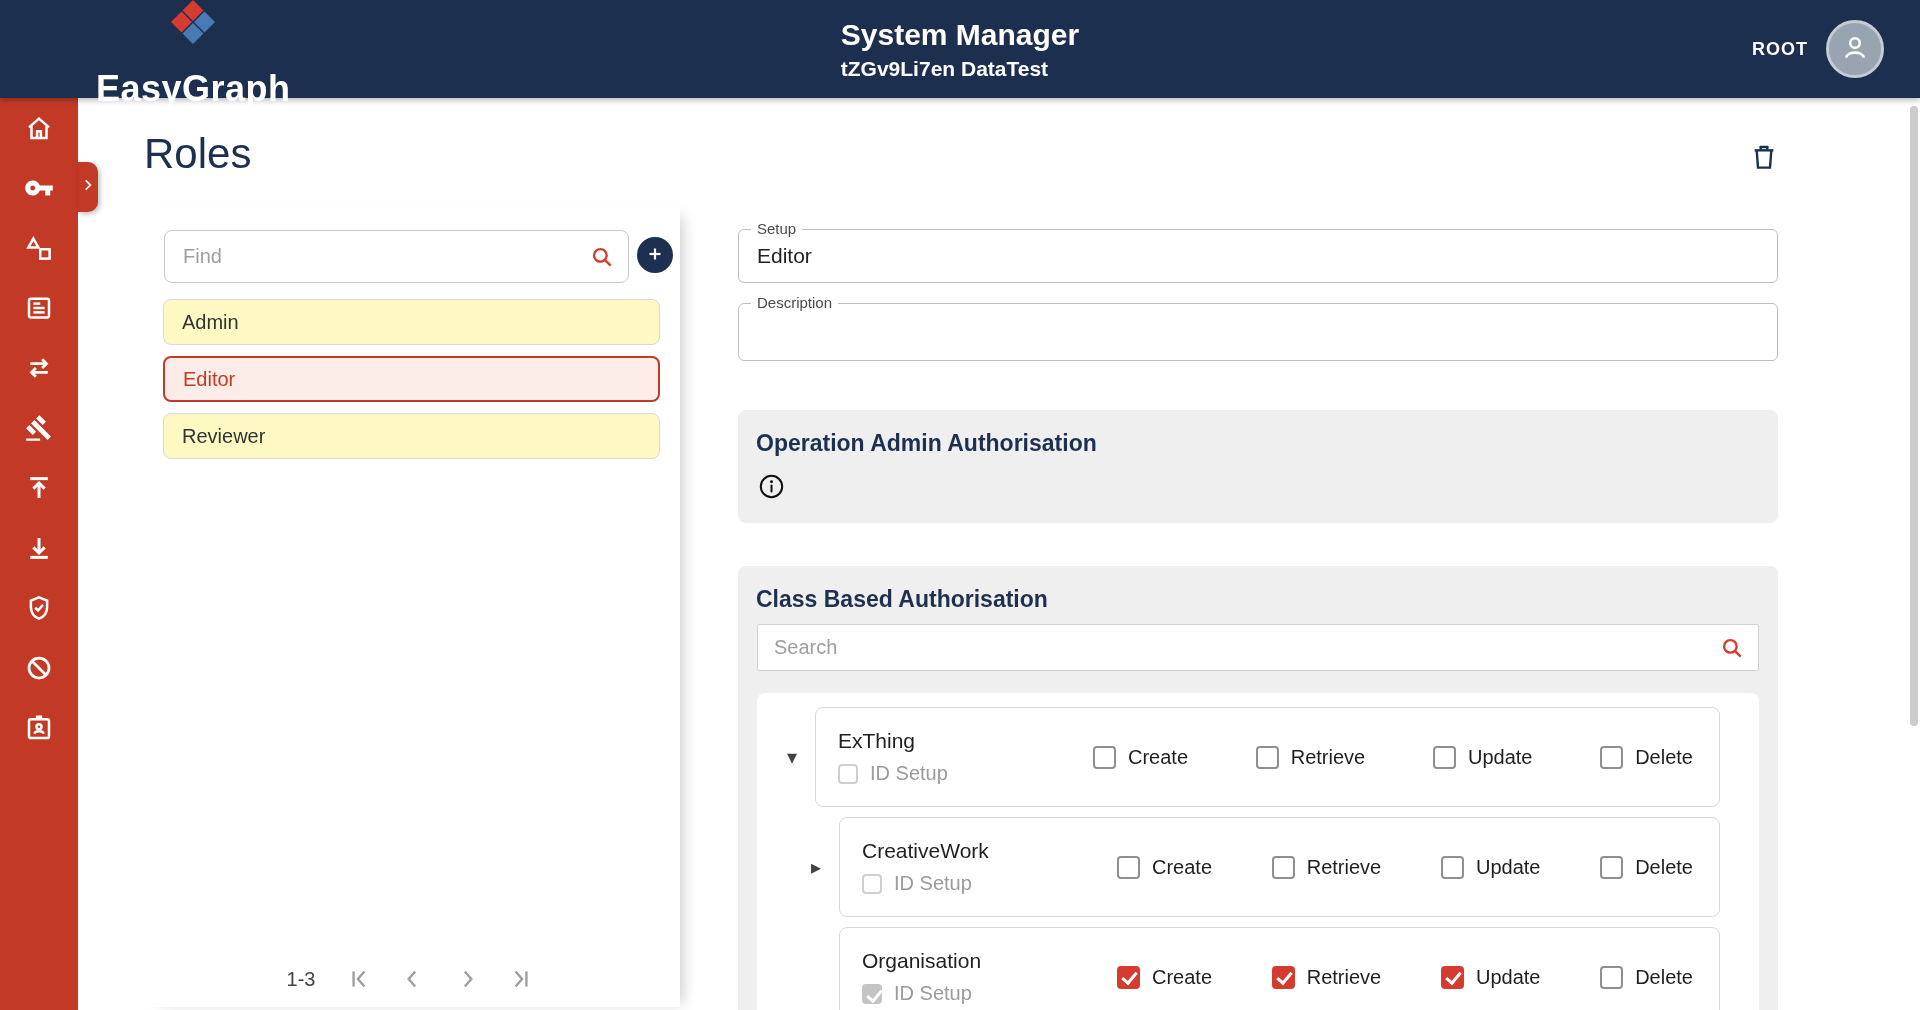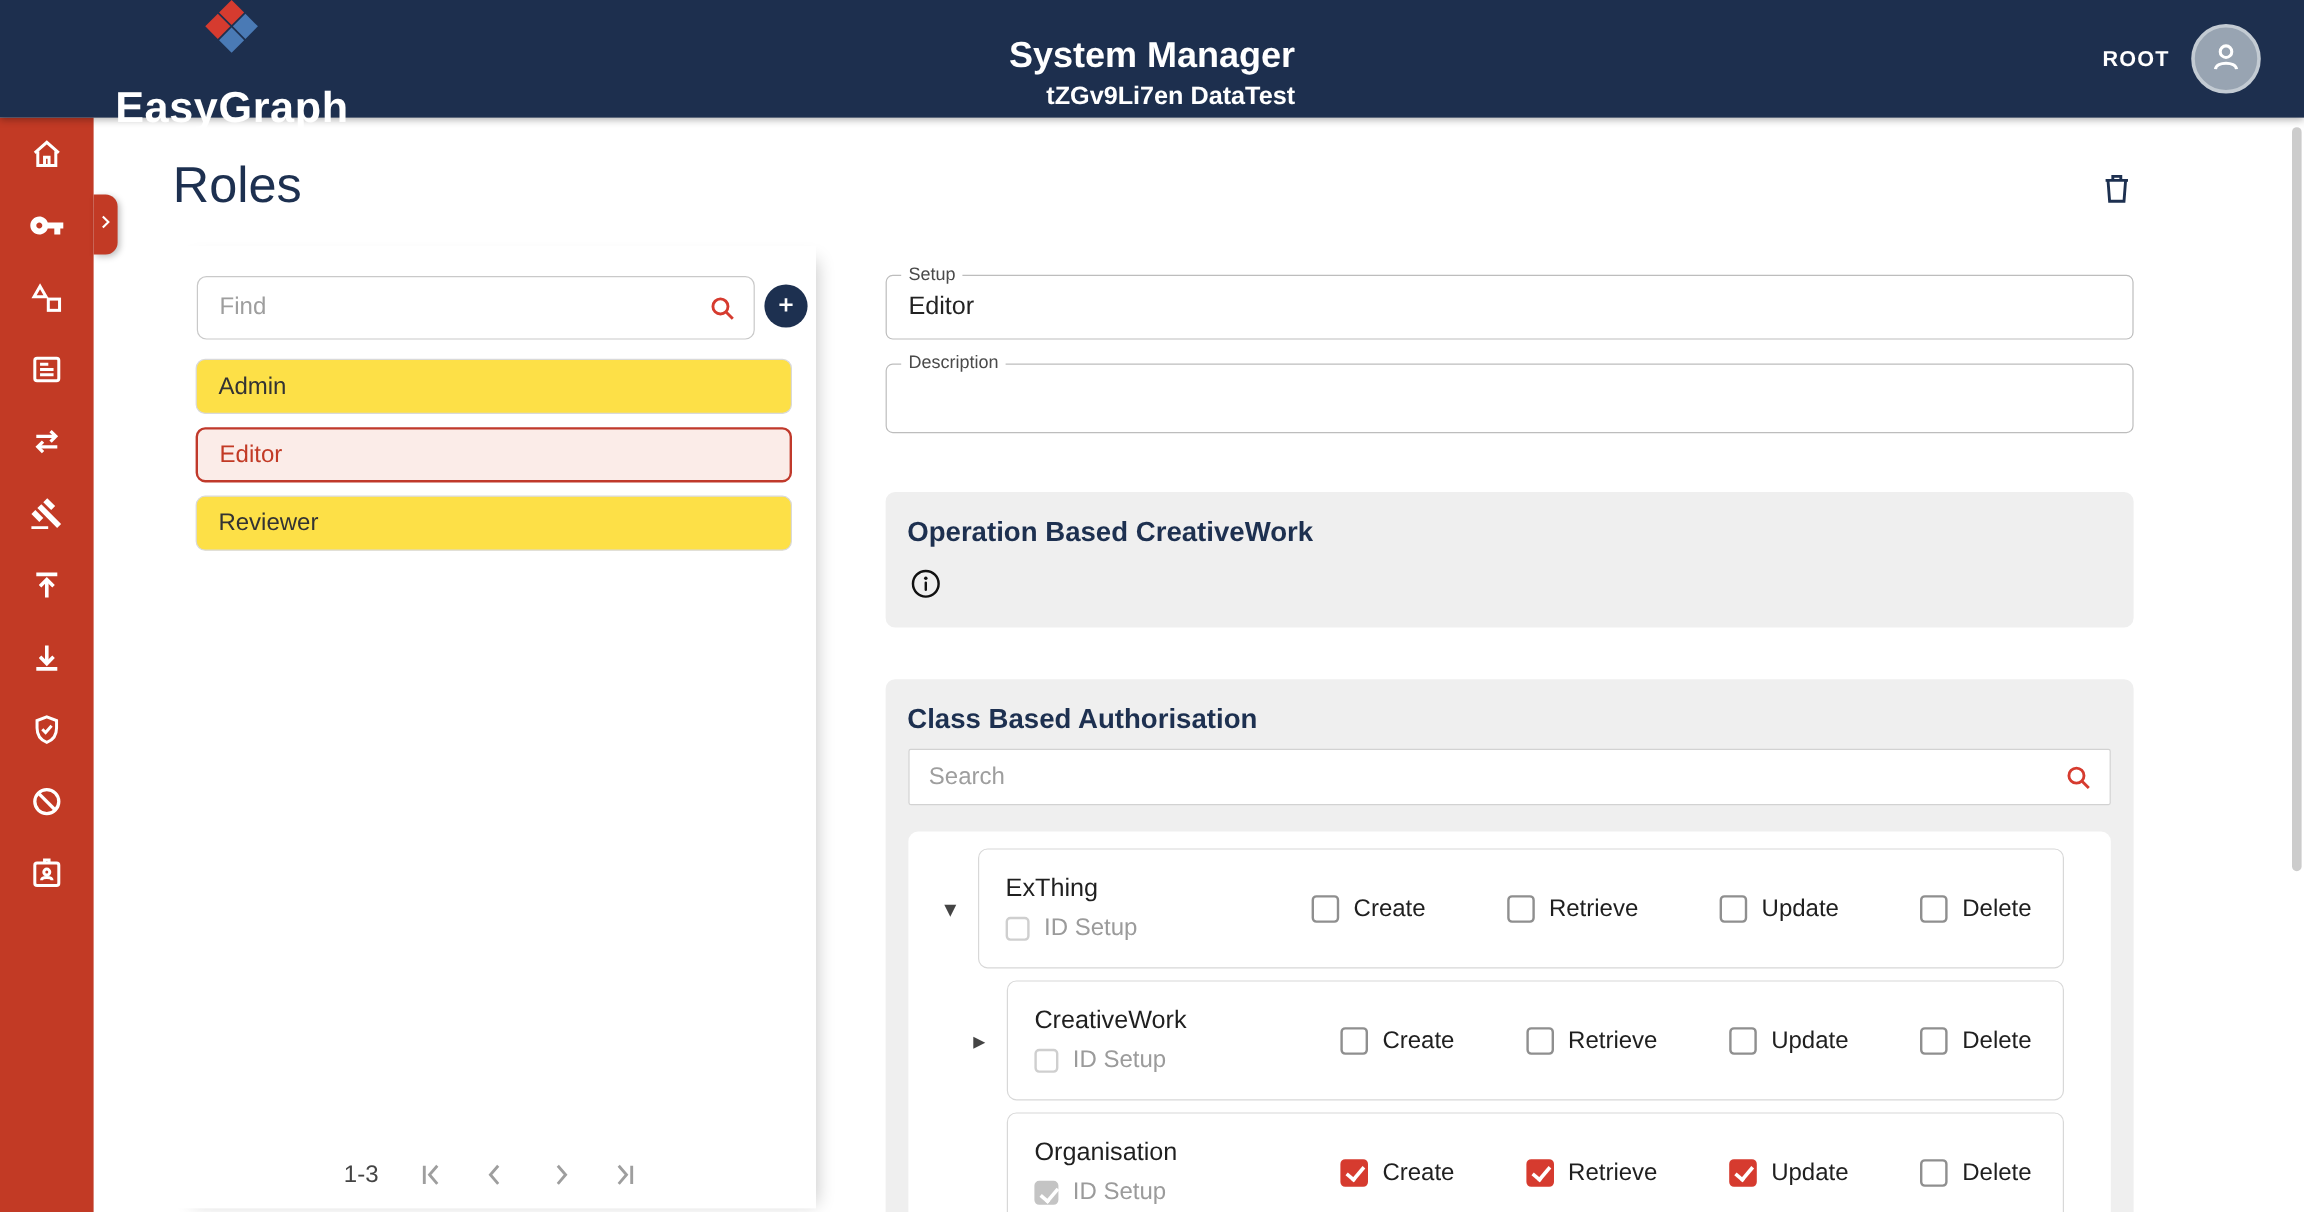--- a/index.html
+++ b/index.html
@@ -4,22 +4,22 @@
 <style>
   * { margin:0; padding:0; box-sizing:border-box; }
   html,body { width:1920px; height:1010px; overflow:hidden; background:#fff;
               font-family:"Liberation Sans", sans-serif; position:relative; }
 
   
   .app-header { position:absolute; top:0; left:0; width:1920px; height:98px;
                 background:#1d2f4e; color:#fff; box-shadow:0 2px 6px rgba(0,0,0,.3); z-index:20; }
   .brand { position:absolute; left:96px; top:0; height:98px; display:flex; align-items:center; gap:18px;flex-direction:column; }
   .brand-name { font-size:36px; font-weight:600; letter-spacing:.5px; }
-  .header-center { position:absolute; left:50%; transform:translateX(-50%); top:12px; height:98px;
-                   display:flex; flex-direction:column; justify-content:center; align-items:flex-end; }
+  .header-center { position:absolute; left:50%; transform:translateX(-50%); top:0; height:98px;
+                   display:flex; flex-direction:column; justify-content:center; align-items:flex-start; }
   .header-title { font-size:30px; font-weight:700; }
   .header-sub { font-size:21px; font-weight:700; margin-top:5px; }
   .header-right { position:absolute; right:36px; top:0; height:98px; display:flex; align-items:center; gap:18px; }
   .root-label { font-size:18px; font-weight:700; letter-spacing:1px; }
   .avatar { width:58px; height:58px; border-radius:50%; background:#98a4b2; border:3px solid #c3cbd3;
             display:flex; align-items:center; justify-content:center; cursor:pointer; }
 
   
   .sidebar { position:absolute; top:98px; left:0; width:78px; height:912px; background:#c23a25; z-index:15; }
   .side-icon { width:78px; height:60px; display:flex; align-items:center; justify-content:center; cursor:pointer; }
@@ -37,21 +37,21 @@
                box-shadow:10px 4px 14px -8px rgba(0,0,0,.22); z-index:5; }
   .find-wrap { position:absolute; left:22px; top:25px; width:465px; height:53px; }
   .find-input { width:100%; height:100%; border:1px solid #c9c9c9; border-radius:8px; padding:0 52px 0 18px;
                 font-size:20px; color:#333; outline:none; font-family:inherit; }
   .find-input::placeholder { color:#9e9e9e; }
   .find-search-icon { position:absolute; right:14px; top:14px; }
   .add-btn { position:absolute; left:495px; top:32px; width:36px; height:36px; border-radius:50%;
              background:#1d3050; border:none; display:flex; align-items:center; justify-content:center; cursor:pointer; }
   .role-list { position:absolute; left:21px; top:94px; width:497px; }
   .role-item { height:46px; line-height:44px; border:1px solid #d9d9d9; border-radius:8px; margin-bottom:11px;
-               padding-left:18px; font-size:20px; color:#333; background:#fde047; cursor:pointer; }
+               padding-left:18px; font-size:20px; color:#333; background:#fef9c3; cursor:pointer; }
   .role-item.selected { border:2px solid #c0392b; background:#fbece8; color:#c23a25; line-height:42px; }
   .pagination { position:absolute; top:760px; left:0; width:100%; display:flex; justify-content:center;
                 align-items:center; gap:26px; }
   .page-range { font-size:20px; color:#444; margin-right:4px; }
   .pg-btn { background:none; border:none; cursor:pointer; width:28px; height:28px; display:flex;
             align-items:center; justify-content:center; }
 
   
   .field { position:absolute; left:738px; width:1040px; border:1px solid #bdbdbd; border-radius:6px; background:#fff; }
   .field-name { top:229px; height:54px; }
@@ -282,21 +282,21 @@
   <span class="field-label">Setup</span>
   <input class="field-input" type="text" value="Editor" style="">
 </div>
 
 <div class="field field-desc">
   <span class="field-label">Description</span>
   <input class="field-input" type="text" style="">
 </div>
 
 <section class="section op-auth">
-  <div class="section-title">Operation Based CreativeWork</div>
+  <div class="section-title">Operation Admin Authorisation</div>
   <div class="info-row">
     <span>
       <svg width="27" height="27" viewBox="0 0 24 24">
         <circle cx="12" cy="12" r="9.5" stroke="#111" stroke-width="1.8" fill="none"></circle>
         <circle cx="12" cy="7.8" r="1.3" fill="#111"></circle>
         <rect x="11.1" y="10.3" width="1.8" height="7" rx="0.9" fill="#111"></rect>
       </svg>
     </span>
   </div>
 </section>

